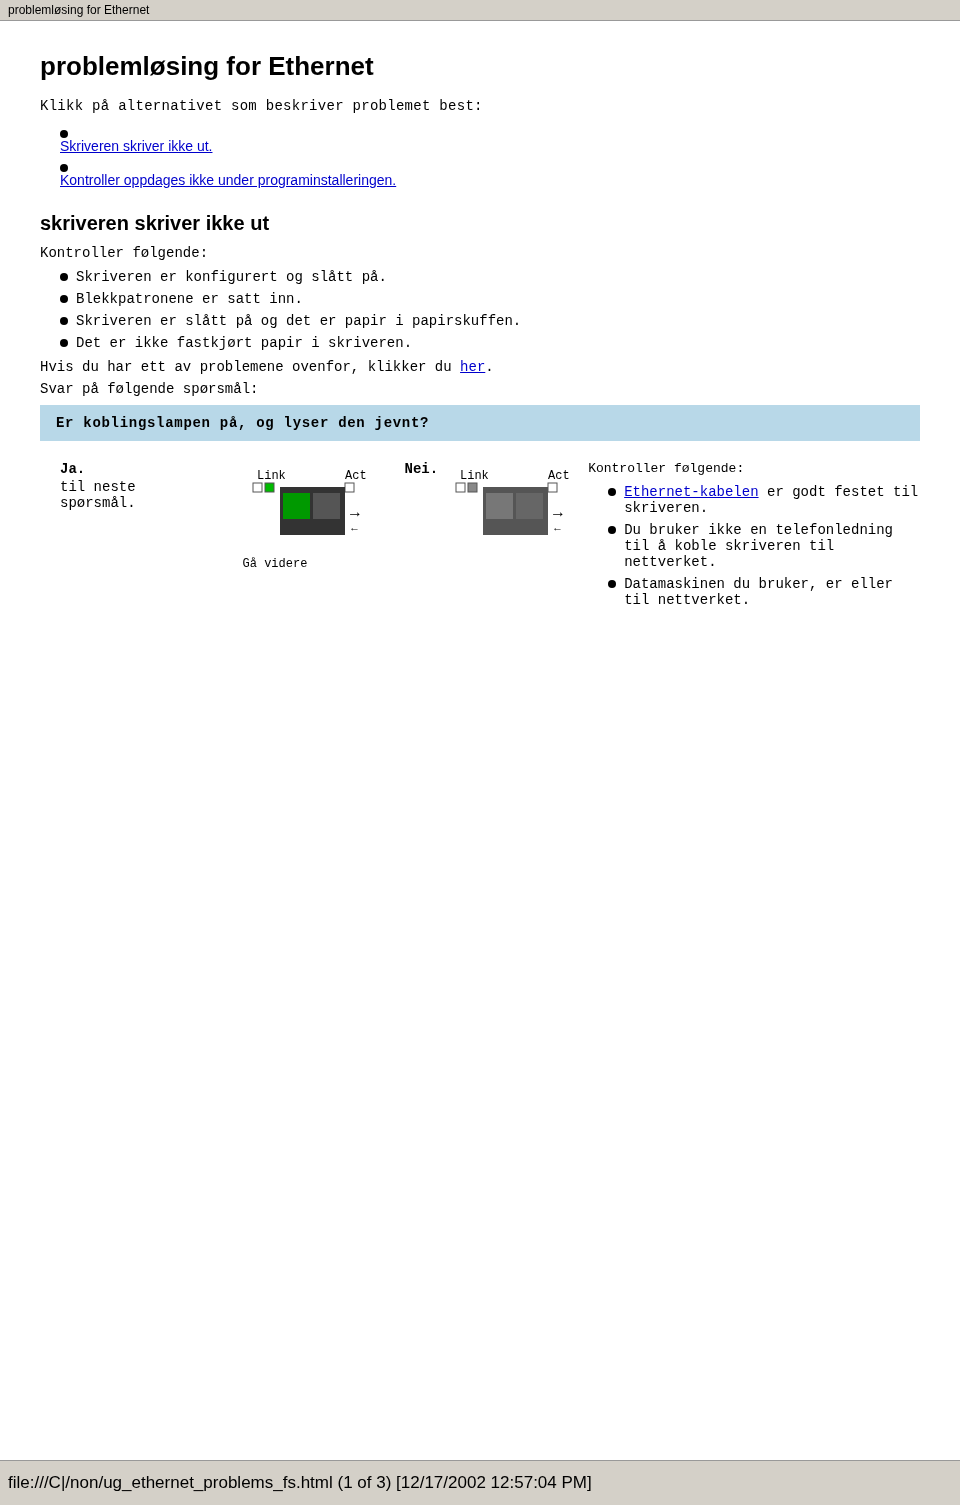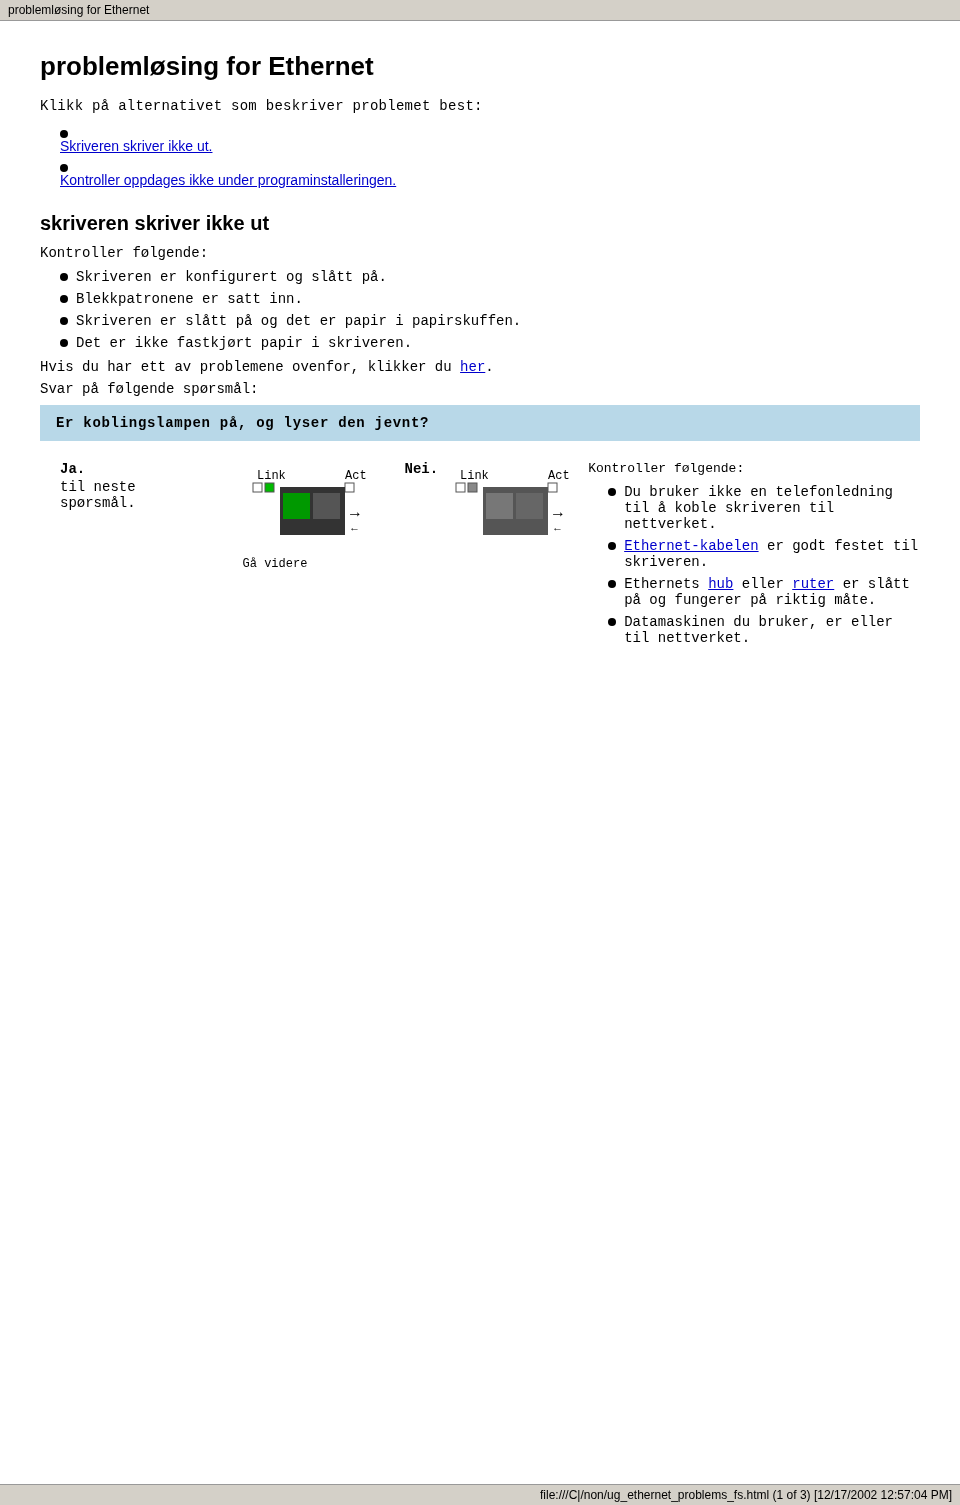--- a/index.html
+++ b/index.html
@@ -146,24 +146,23 @@
       font-size: 12px;
       margin-left: 8px;
     }
     .bottom-bar {
       position: fixed;
       bottom: 0;
       left: 0;
       width: 960px;
       background: #d4d0c8;
       border-top: 1px solid #999;
-      padding: 3px 8px;
-      font-size: 12px;
+      padding: 12px 8px;
+      font-size: 17px;
       color: #000;
-      text-align: right;
     }
     .mono {
       font-family: 'Courier New', monospace;
     }
     
     .eth-svg {
       margin: 4px 0;
     }
   </style>
 </head>
@@ -289,38 +288,28 @@
             <text x="112" y="52" font-size="16" font-family="Arial">→</text>
 
             <text x="114" y="66" font-size="11" font-family="Arial">←</text>
           </svg>
         </div>
         <div>
           <p class="nei-kontroller mono">Kontroller følgende:</p>
           <ul class="check-list">
             <li>
               <span class="bullet"></span>
-              <span class="mono">Du bruker ikke en telefonledning til å koble skriveren til nettverket.</span>
-            </li>
-            <li>
-              <span class="bullet"></span>
               <span class="mono">
                 <a href="#">Ethernet-kabelen</a>
                 <span>er godt festet til skriveren.</span>
               </span>
             </li>
             <li>
               <span class="bullet"></span>
-              <span class="mono">
-                <span>Ethernets</span>
-                <a href="#">hub</a>
-                <span> eller </span>
-                <a href="#">ruter</a>
-                <span> er slått på og fungerer på riktig måte.</span>
-              </span>
+              <span class="mono">Du bruker ikke en telefonledning til å koble skriveren til nettverket.</span>
             </li>
             <li>
               <span class="bullet"></span>
               <span class="mono">Datamaskinen du bruker, er eller til nettverket.</span>
             </li>
           </ul>
         </div>
       </div>
     </div>
 

